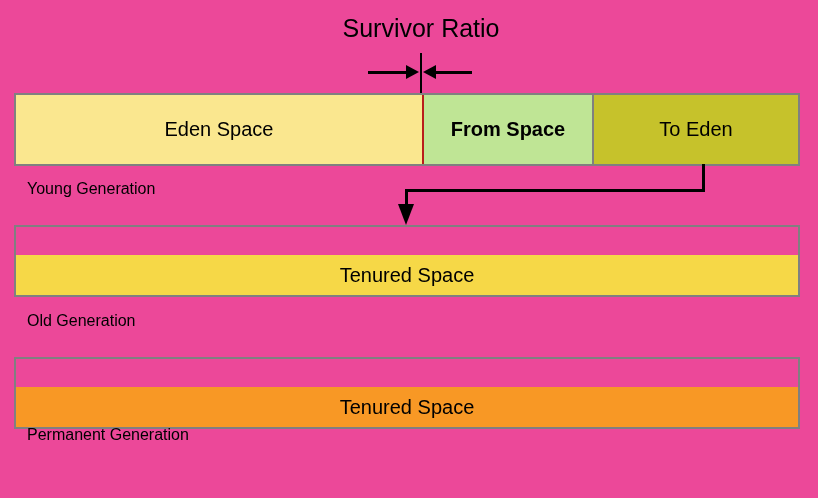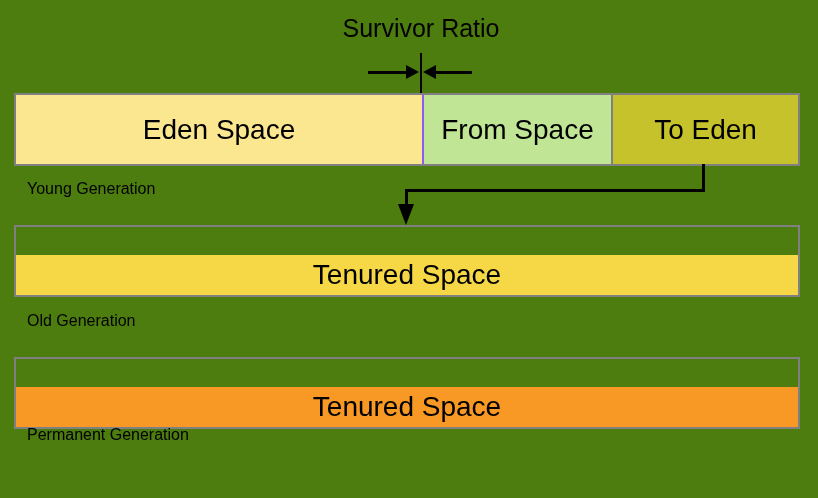--- a/index.html
+++ b/index.html
@@ -1,21 +1,21 @@
 <!DOCTYPE html>
 <html><head>
 <meta charset="utf-8">
 <style>
   html, body { margin: 0; padding: 0; background: #ffffff; }
   body { font-family: "Liberation Sans", sans-serif; color: #000; }
   .canvas {
     position: relative;
     width: 818px;
     height: 498px;
-    background: #4d7c0f;
+    background: #ec4899;
     overflow: hidden;
   }
 
   
   .diagram-title {
     position: absolute;
     top: 14px;
     left: 421px;
     transform: translateX(-50%);
     font-size: 25px;
@@ -69,26 +69,26 @@
     align-items: stretch;
   }
   .bar-young { top: 93px;  height: 73px; }
   .bar-old   { top: 225px; height: 72px; }
   .bar-perm  { top: 357px; height: 72px; }
 
   .segment {
     display: flex;
     align-items: center;
     justify-content: center;
-    font-size: 28px;
+    font-size: 20px;
     box-sizing: border-box;
     white-space: nowrap;
   }
   .seg-eden { width: 406px; }
-  .seg-from { width: 189px; border-left: 2px solid #8b5cf6; }
+  .seg-from { width: 170px; border-left: 2px solid #b91c1c; font-weight: bold; }
   .seg-to   { flex: 1;      border-left: 2px solid #808080; }
   .seg-full { flex: 1; margin-top: 28px; }
 
   
   .gen-label {
     position: absolute;
     left: 27px;
     font-size: 16px;
     white-space: nowrap;
   }

